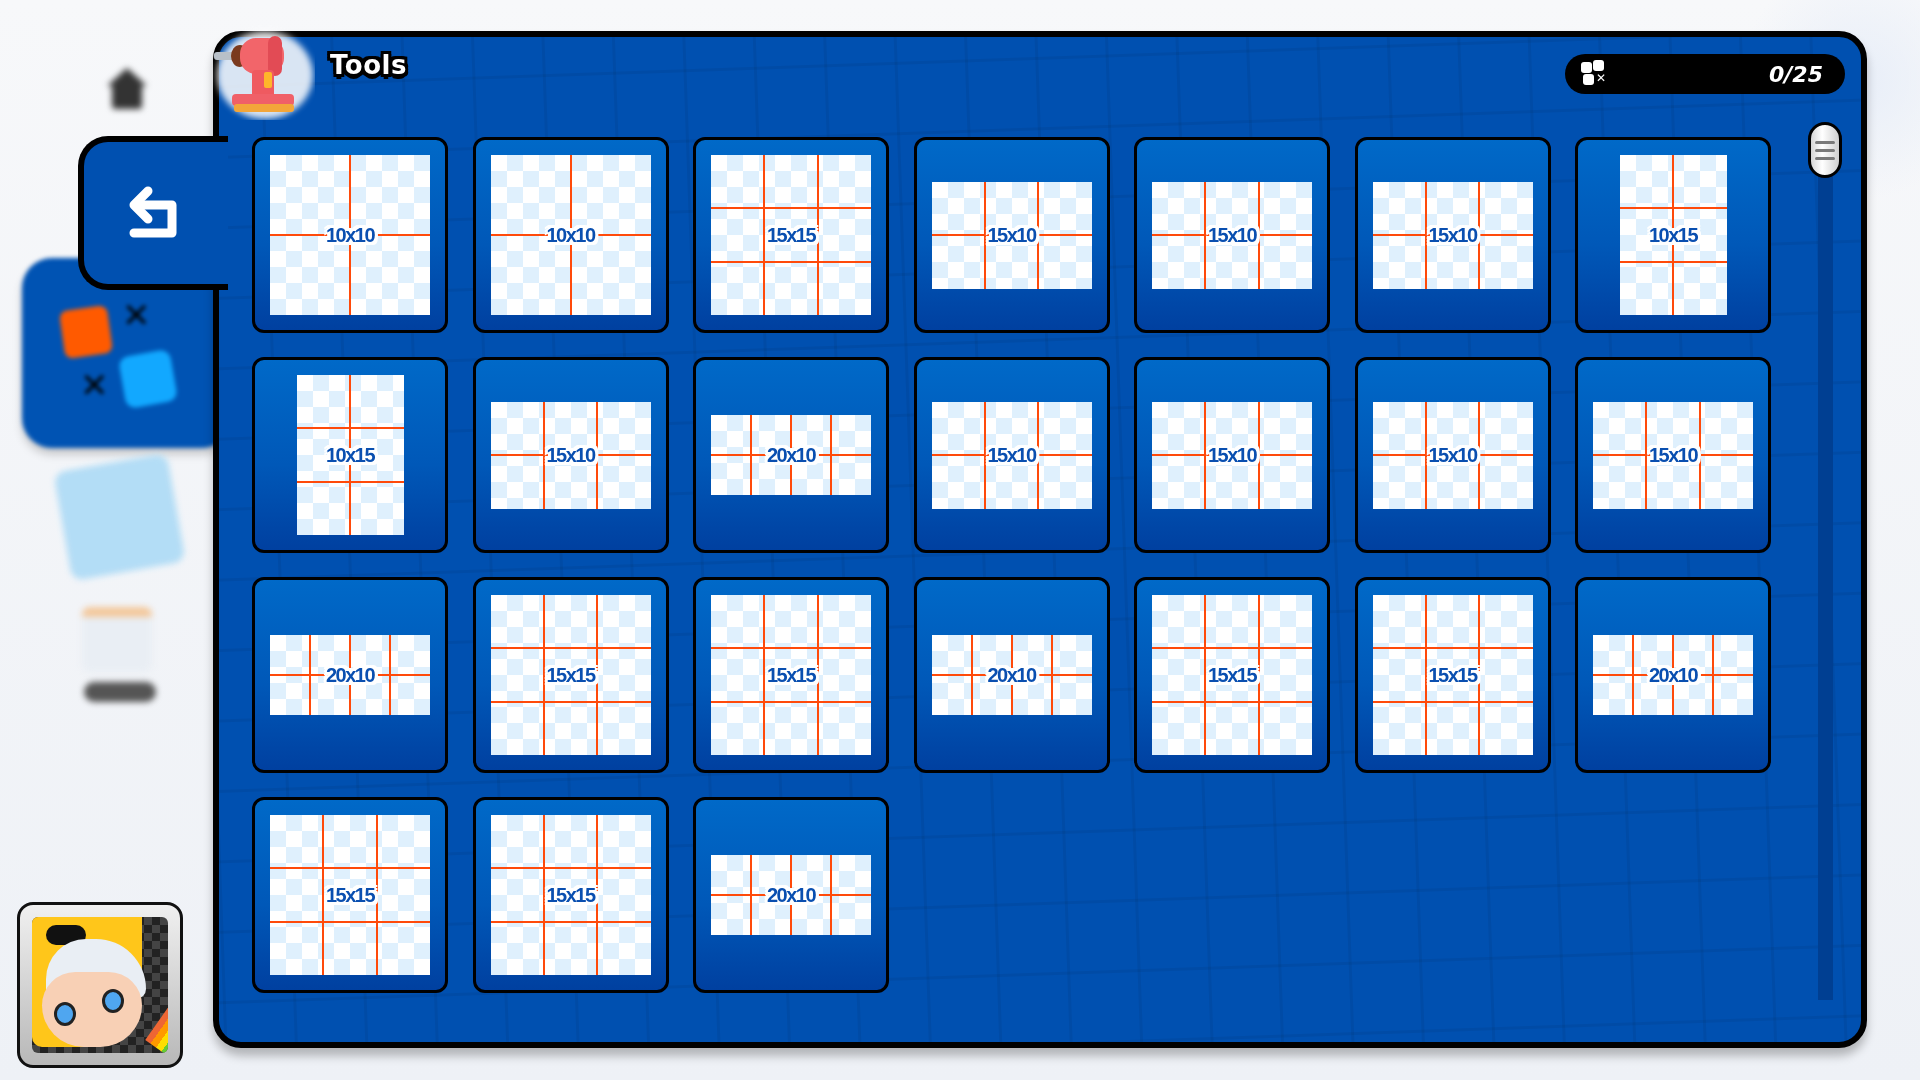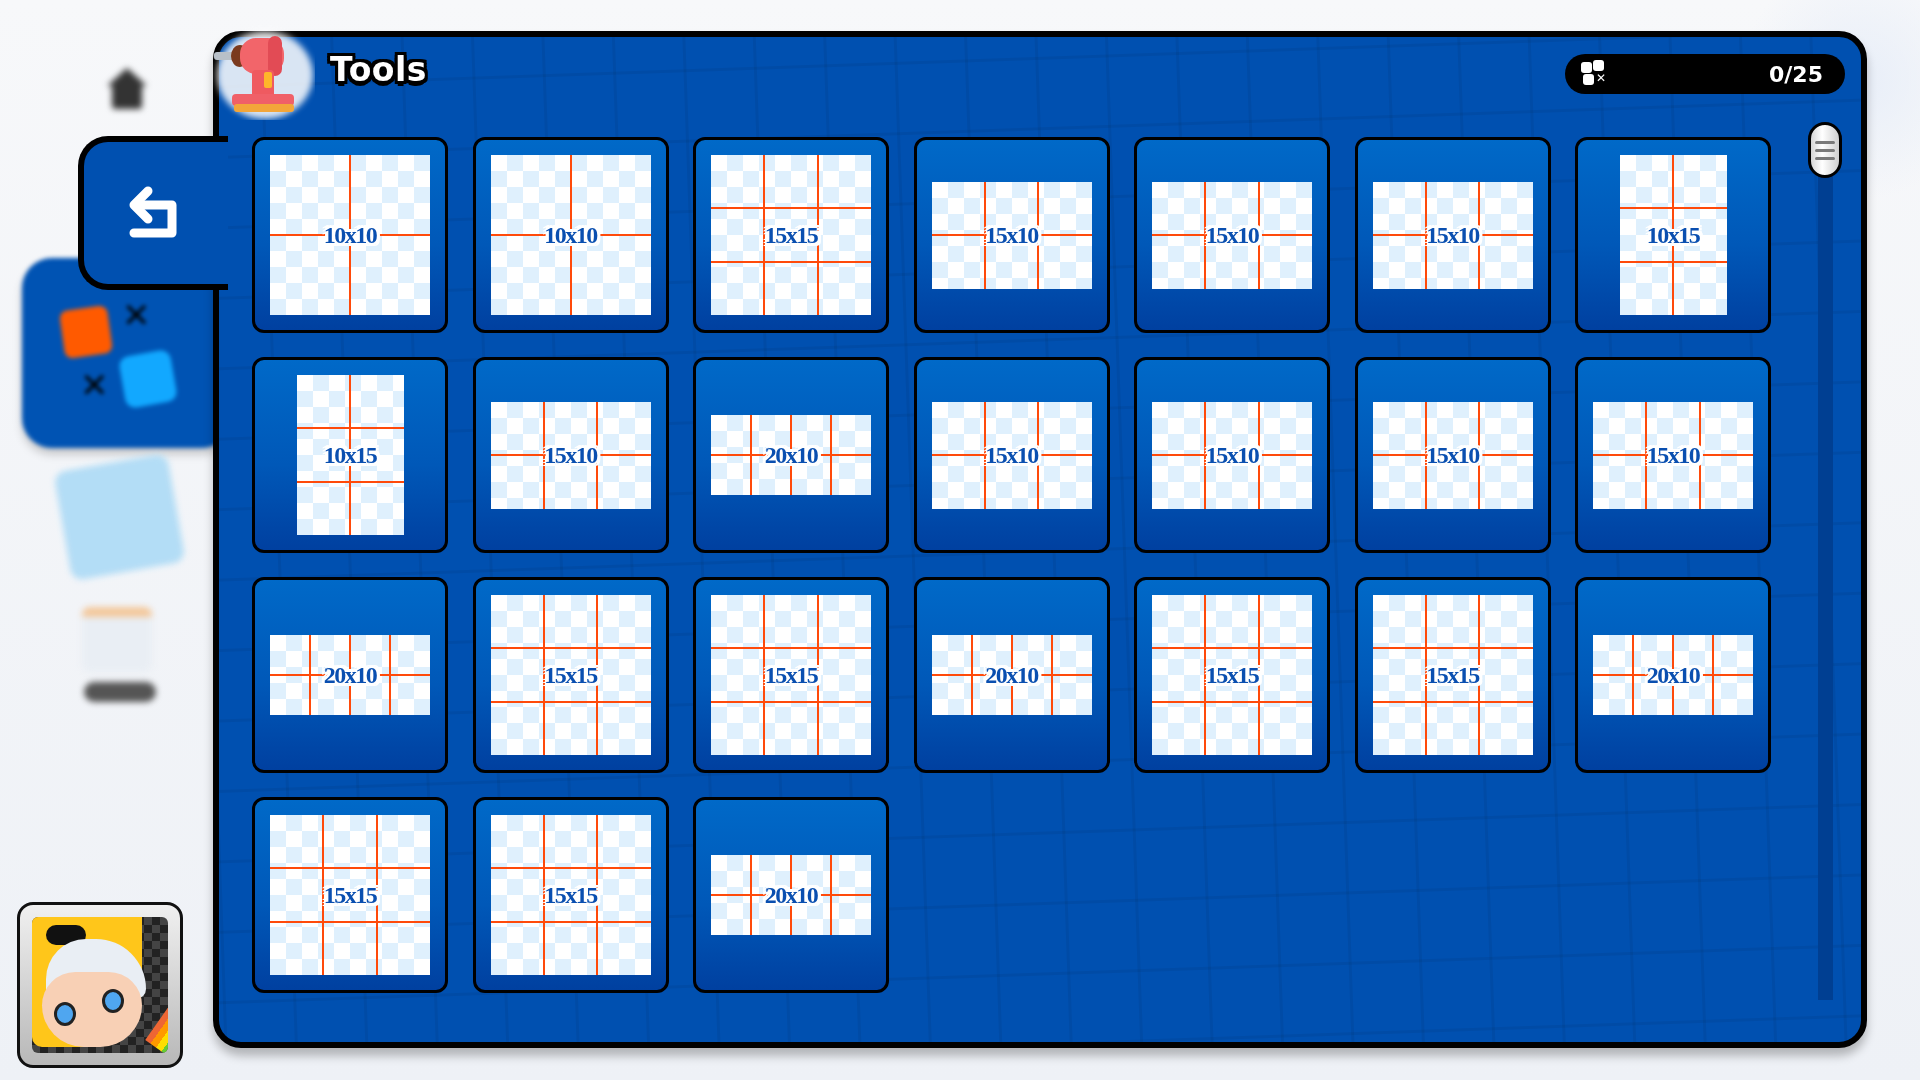--- a/index.html
+++ b/index.html
@@ -99,37 +99,37 @@
     border-radius: 30px 0 0 30px;
     display: flex; align-items: center; justify-content: center;
     cursor: pointer; z-index: 3;
   }
   .back-tab svg { width: 60px; height: 60px; }
 
   
   .drill-icon { position:absolute; left:210px; top:20px; width:105px; height:100px; z-index:4; }
   .title {
     position: absolute; left: 330px; top: 50px; z-index: 4;
-    font-family: "DejaVu Sans", sans-serif; font-weight: bold; font-size: 33px;
+    font-family: "DejaVu Sans", sans-serif; font-weight: bold; font-size: 26px;
     color: #fff; letter-spacing: 0.5px;
     text-shadow:
       -3px -3px 0 #000, 3px -3px 0 #000, -3px 3px 0 #000, 3px 3px 0 #000,
       0 -3px 0 #000, 0 3px 0 #000, -3px 0 0 #000, 3px 0 0 #000,
       0 5px 0 #000;
   }
 
   .counter {
     position: absolute; left: 1565px; top: 54px; width: 280px; height: 40px;
     background: #000; border-radius: 20px; z-index: 4;
     display: flex; align-items: center; justify-content: space-between;
     padding: 0 22px 0 14px;
   }
   .counter-icon { width: 32px; height: 32px; position: relative; }
   .counter-icon span { position:absolute; width:11px; height:11px; background:#fff; border-radius:3px; }
-  .counter-text { color:#fff; font-weight:bold; font-size: 22px; font-family: "DejaVu Sans", sans-serif; }
+  .counter-text { color:#fff; font-weight:bold; font-size: 22px; font-family: "DejaVu Sans", sans-serif; font-style: italic; }
 
   
   .scroll-track {
     position: absolute; left: 1818px; top: 150px; width: 15px; height: 850px;
     background: #003f92; z-index: 3;
   }
   .scroll-thumb {
     position: absolute; left: 1808px; top: 122px; width: 34px; height: 56px;
     background: linear-gradient(90deg, #d5d5d5 0%, #ffffff 40%, #cfcfcf 100%);
     border: 3px solid #000; border-radius: 17px; z-index: 4;
@@ -159,21 +159,21 @@
       linear-gradient(45deg, #dff0fd 25%, transparent 25%, transparent 75%, #dff0fd 75%);
     background-size: 32px 32px;
     background-position: 0 0, 16px 16px;
     overflow: hidden;
   }
   .thumb .vl, .thumb .hl { position: absolute; background: #ff4a0a; }
   .thumb .vl { top: 0; bottom: 0; width: 2px; }
   .thumb .hl { left: 0; right: 0; height: 2px; }
   .thumb .lbl {
     position: absolute; left: 50%; top: 50%; transform: translate(-50%, -50%);
-    font-family: Liberation Serif, serif; font-weight: bold; font-size: 24px;
+    font-family: Liberation Sans, sans-serif; font-weight: bold; font-size: 20px;
     color: #0a4fb0; letter-spacing: -1.5px; white-space: nowrap;
     text-shadow:
       -3px -3px 0 #fff, 3px -3px 0 #fff, -3px 3px 0 #fff, 3px 3px 0 #fff,
       0 -3px 0 #fff, 0 3px 0 #fff, -3px 0 0 #fff, 3px 0 0 #fff;
     z-index: 2;
   }
 </style>
 </head>
 <body>
 

